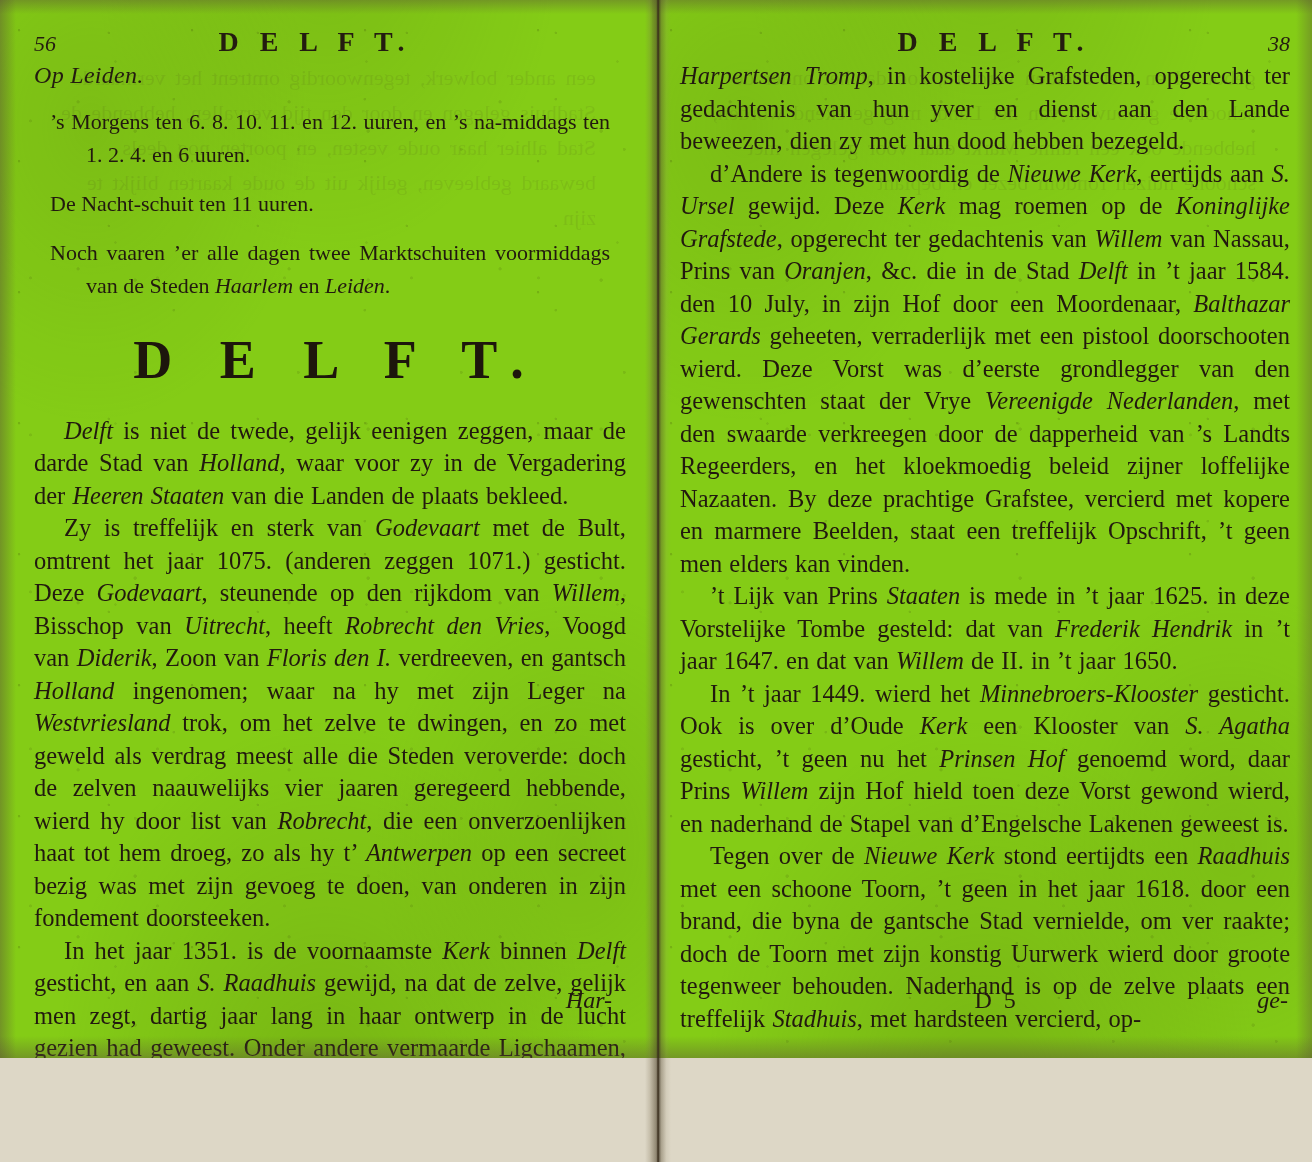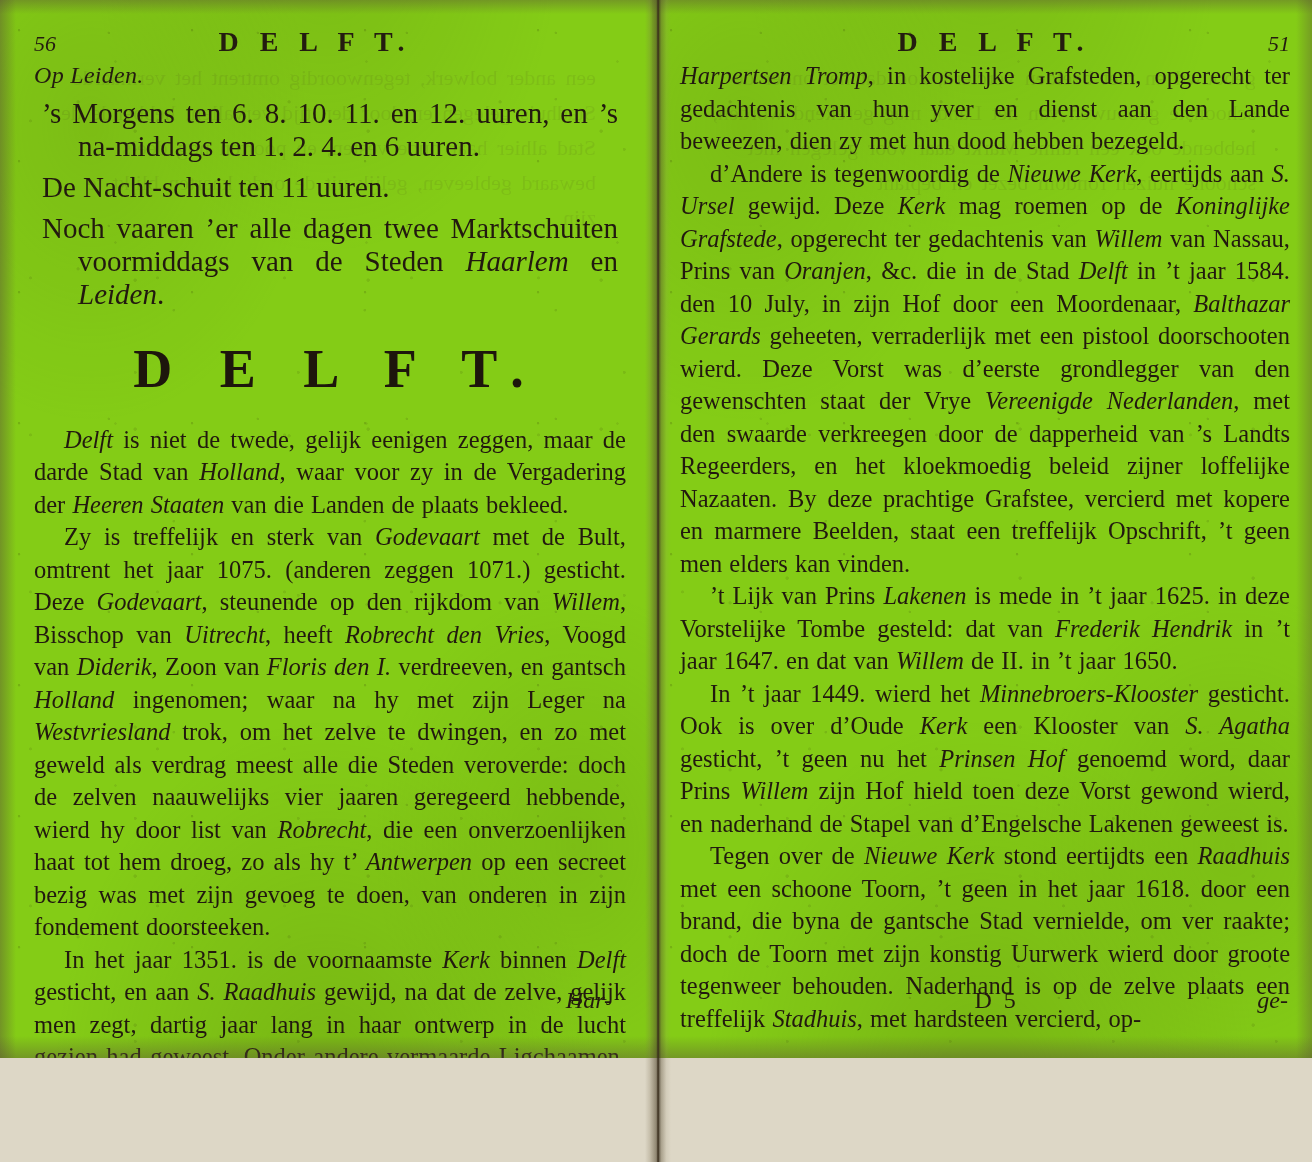--- a/index.html
+++ b/index.html
@@ -119,23 +119,23 @@
     color:#22190f;
     font-size:24.5px;
     line-height:32.5px;
     text-align:justify;
     text-justify:inter-word;
     word-spacing:1px;
     hyphens:none;
   }
   
   p.sched{
-    margin:8px;
+    margin:16px;
     color:#22190f;
-    font-size:29px;
+    font-size:22px;
     line-height:33px;
     padding-left:36px;
     text-indent:-36px;
     text-align:justify;
   }
   p.indent{ text-indent:30px; }
 
   .bigtitle{
     text-align:center;
     font-size:54px;
@@ -224,26 +224,26 @@
       gebouwd en met beelden vercierd, zoo dat het onder de schoonste gebouwen van
       het Landt mag gerekend worden, hebbende ook een ruime Markt daar voor gelegen
       met schoone huizen rondom bezet en beplant
     </div>
 
     <div class="block">
 
       <div class="runhead">
         <span class="spacer"></span>
         <span class="title">D E L F T.</span>
-        <span class="folio right-folio">51</span>
+        <span class="folio right-folio">38</span>
       </div>
 
       <p class="para"><i>Harpertsen Tromp</i>, in kostelijke Grafsteden, opgerecht ter gedachtenis van hun yver en dienst aan den Lande beweezen, dien zy met hun dood hebben bezegeld.</p>
       <p class="para indent">d’Andere is tegenwoordig de <i>Nieuwe Kerk</i>, eertijds aan <i>S. Ursel</i> gewijd. Deze <i>Kerk</i> mag roemen op de <i>Koninglijke Grafstede</i>, opgerecht ter gedachtenis van <i>Willem</i> van Nassau, Prins van <i>Oranjen</i>, &amp;c. die in de Stad <i>Delft</i> in ’t jaar 1584. den 10 July, in zijn Hof door een Moordenaar, <i>Balthazar Gerards</i> geheeten, verraderlijk met een pistool doorschooten wierd. Deze Vorst was d’eerste grondlegger van den gewenschten staat der Vrye <i>Vereenigde Nederlanden</i>, met den swaarde verkreegen door de dapperheid van ’s Landts Regeerders, en het kloekmoedig beleid zijner loffelijke Nazaaten. By deze prachtige Grafstee, vercierd met kopere en marmere Beelden, staat een treffelijk Opschrift, ’t geen men elders kan vinden.</p>
-      <p class="para indent">’t Lijk van Prins <i>Lakenen</i> is mede in ’t jaar 1625. in deze Vorstelijke Tombe gesteld: dat van <i>Frederik Hendrik</i> in ’t jaar 1647. en dat van <i>Willem</i> de II. in ’t jaar 1650.</p>
+      <p class="para indent">’t Lijk van Prins <i>Staaten</i> is mede in ’t jaar 1625. in deze Vorstelijke Tombe gesteld: dat van <i>Frederik Hendrik</i> in ’t jaar 1647. en dat van <i>Willem</i> de II. in ’t jaar 1650.</p>
       <p class="para indent">In ’t jaar 1449. wierd het <i>Minnebroers-Klooster</i> gesticht. Ook is over d’Oude <i>Kerk</i> een Klooster van <i>S. Agatha</i> gesticht, ’t geen nu het <i>Prinsen Hof</i> genoemd word, daar Prins <i>Willem</i> zijn Hof hield toen deze Vorst gewond wierd, en naderhand de Stapel van d’Engelsche Lakenen geweest is.</p>
       <p class="para indent">Tegen over de <i>Nieuwe Kerk</i> stond eertijdts een <i>Raadhuis</i> met een schoone Toorn, ’t geen in het jaar 1618. door een brand, die byna de gantsche Stad vernielde, om ver raakte; doch de Toorn met zijn konstig Uurwerk wierd door groote tegenweer behouden. Naderhand is op de zelve plaats een treffelijk <i>Stadhuis</i>, met hardsteen vercierd, op-</p>
     </div>
 
     <div class="footline">
       <span class="sig">D 5</span>
       <span class="catch catchword"><i>ge-</i></span>
     </div>
 
     <div class="grain"></div>

